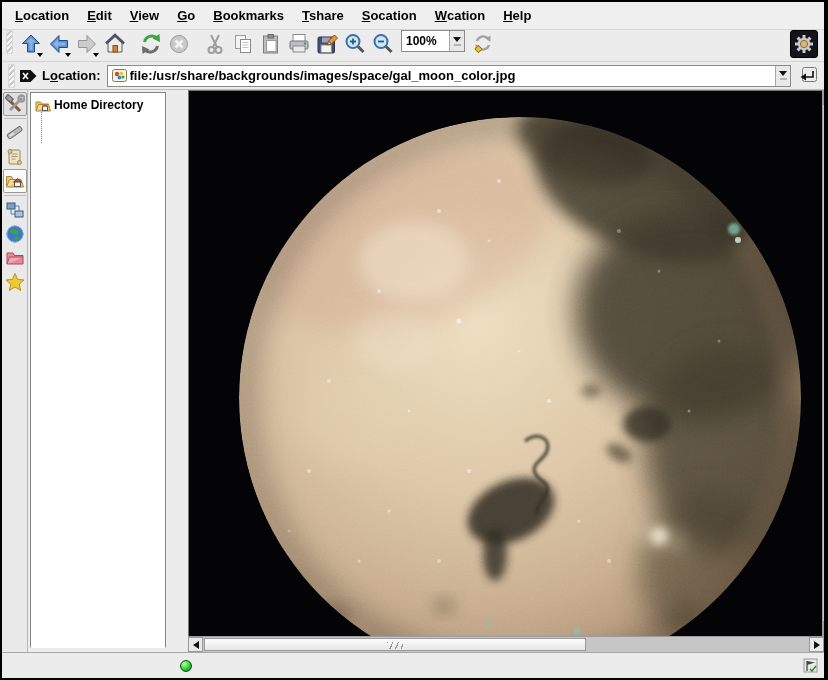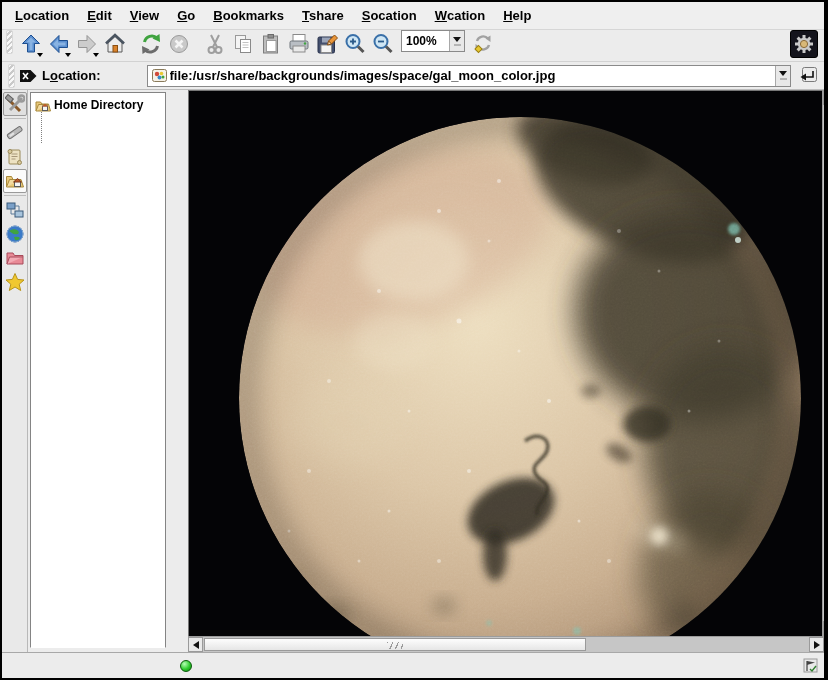--- a/index.html
+++ b/index.html
@@ -14,21 +14,21 @@
   
   .menubar{height:28px;display:flex;align-items:center;padding:0 4px;background:#efefef;border-bottom:1px solid #d6d6d6;flex:0 0 28px;}
   .menu-item{padding:4px 9px;font-size:13px;color:#000;white-space:nowrap;}
   .menu-item u{text-decoration:underline;}
   
   .toolbar{height:32px;display:flex;background:#ececec;border-bottom:1px solid #d2d2d2;flex:0 0 32px;padding:0 2px;}
   .grip{width:7px;height:24px;margin:0 4px 0 2px;background:repeating-linear-gradient(135deg,#f8f8f8 0 2px,#c9c9c9 2px 4px);border:1px solid #d8d8d8;border-radius:2px;}
   .tbtn{width:28px;height:28px;display:flex;align-items:center;justify-content:center;position:relative;flex:0 0 auto;}
   .caret{position:absolute;right:2px;bottom:1px;width:0;height:0;border-left:3px solid transparent;border-right:3px solid transparent;border-top:4px solid #000;}
   .tsep{width:8px;flex:0 0 8px;}
-  .combo{height:22px;background:#fff;border:1px solid #8a8a8a;display:flex;align-items:center;margin-left:40px;}
+  .combo{height:22px;background:#fff;border:1px solid #8a8a8a;display:flex;align-items:center;}
   .combo-zoom{width:64px;margin:0 4px;}
   .combo-text{flex:1;font-size:12px;padding:0 4px;color:#000;}
   .combo-arrow{width:15px;height:100%;background:#e8e8e8;border-left:1px solid #a8a8a8;display:flex;flex-direction:column;align-items:center;justify-content:center;}
   .combo-arrow .tri{width:0;height:0;border-left:4px solid transparent;border-right:4px solid transparent;border-top:5px solid #111;}
   .combo-arrow .dash{width:7px;height:2px;background:#b5b5b5;margin-top:2px;}
   .throbber{margin-left:auto;margin-right:4px;width:28px;height:28px;background:#14141c;border:1px solid #000;border-radius:3px;display:flex;align-items:center;justify-content:center;}
   
   .locbar{height:28px;display:flex;align-items:center;background:#ececec;border-bottom:1px solid #bdbdbd;flex:0 0 28px;padding:0 4px;}
   .loc-label{font-size:13px;margin:0 6px 0 4px;white-space:nowrap;text-align:center;}
   .loc-label u{text-decoration:underline;}

